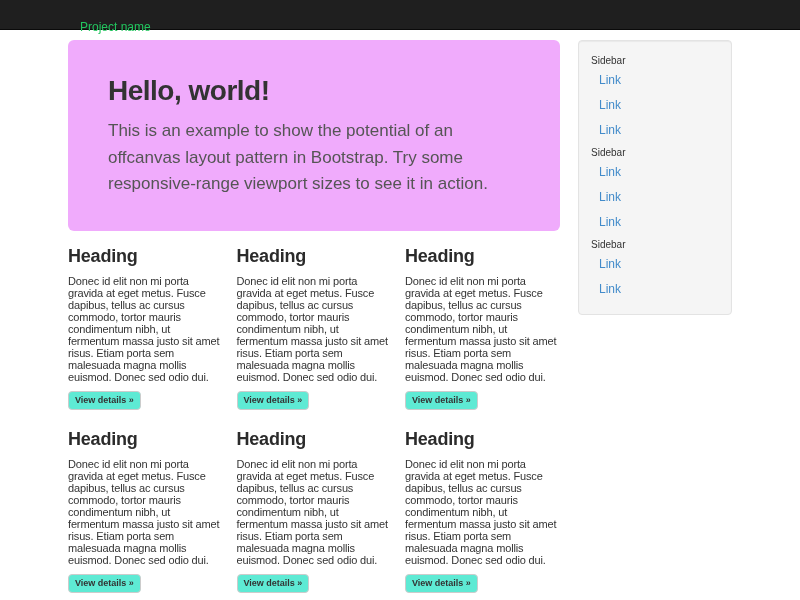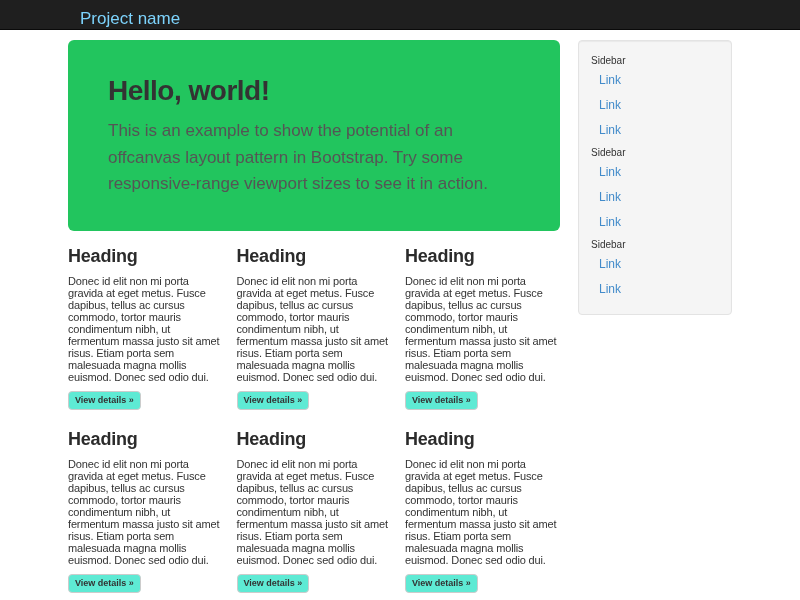--- a/index.html
+++ b/index.html
@@ -8,40 +8,40 @@
     width: 800px; height: 600px; overflow: hidden;
     background: #ffffff;
     font-family: "Liberation Sans", "DejaVu Sans", sans-serif;
     color: #333;
   }
 
   
   .navbar { height: 30px; background: #1f1f1f; border-bottom: 1px solid #0a0a0a; }
   .navbar-inner { width: 664px; margin: 0 auto; display: flex; height: 30px; align-items: stretch; }
   .brand {
-    color: #7dd3fc; font-size: 17px; line-height: 30px;
-    padding: 4px 12px; text-decoration: none; white-space: nowrap;
+    color: #22c55e; font-size: 12px; line-height: 30px;
+    padding: 12px 12px; text-decoration: none; white-space: nowrap;
   }
   .nav { display: flex; list-style: none; margin: 0 0 0 2px; padding: 0; }
   .nav li { margin: 0; }
   .nav a {
     display: block; line-height: 30px; padding: 0 10px;
     font-size: 11px; color: #9d9d9d; text-decoration: none; white-space: nowrap;
   }
   .nav li.active a { background: #080808; color: #ffffff; }
 
   
   .container { width: 664px; margin: 0 auto; }
   .main-row { display: flex; justify-content: space-between; padding-top: 10px; }
   .content-col { width: 492px; }
   .sidebar-col { width: 154px; }
 
   
   .jumbotron {
-    background: #22c55e; border-radius: 6px;
+    background: #f0abfc; border-radius: 6px;
     padding: 36px 40px 34px;
   }
   .jumbotron h1 {
     margin: 0; font-size: 28px; line-height: 1.08;
     font-weight: bold; color: #333; letter-spacing: -0.5px;
   }
   .jumbotron p {
     margin: 12px 0 0; font-size: 17px; line-height: 1.55;
     color: #555; max-width: 405px;
   }

